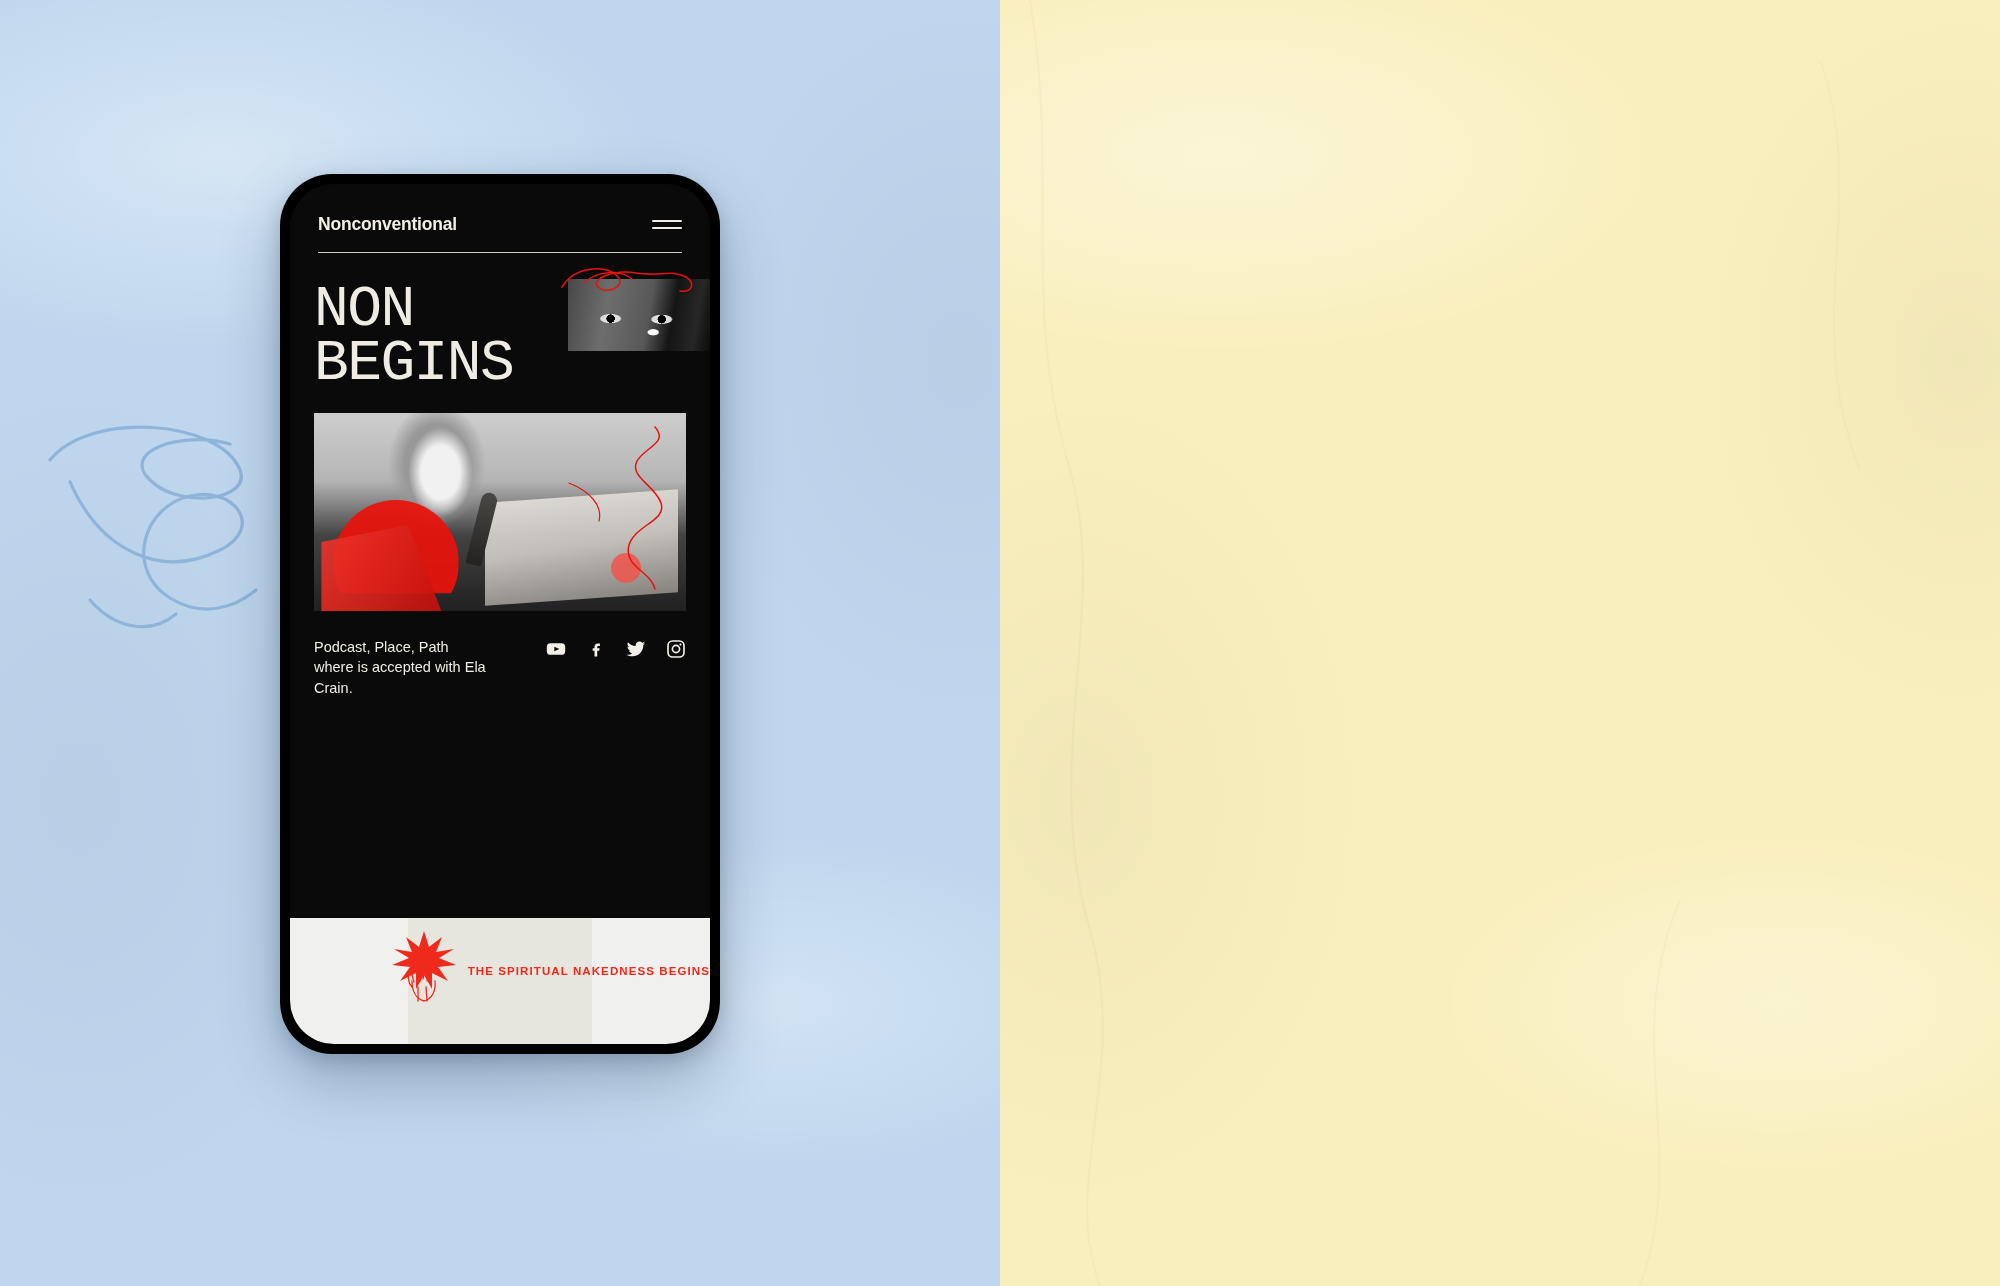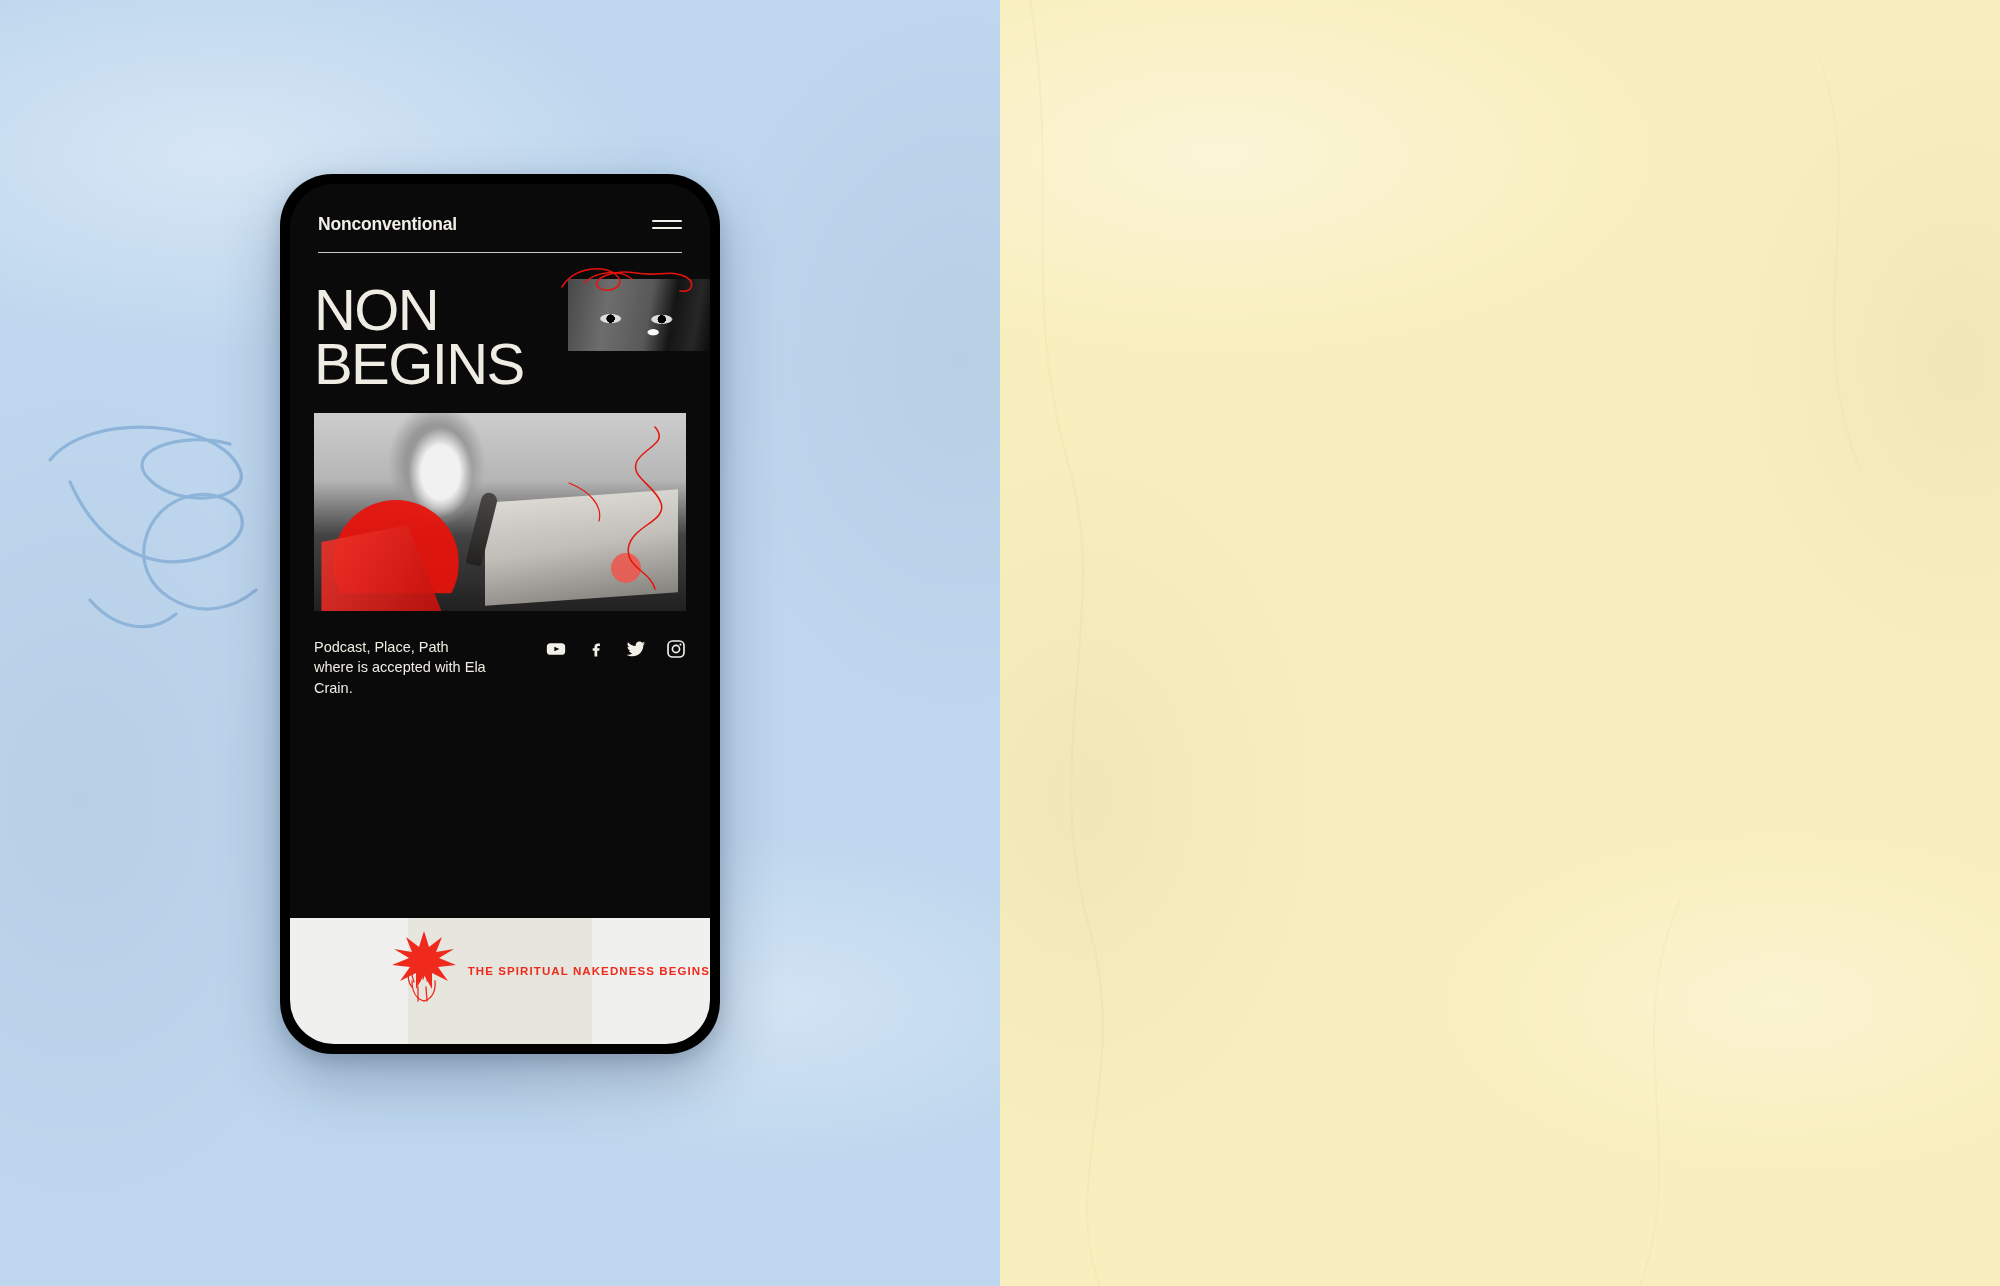--- a/index.html
+++ b/index.html
@@ -91,21 +91,21 @@
   }
   .scribble { position: absolute; right: 6px; top: 8px; width: 150px; height: 40px; }
 
   .hero-title {
     color: #efece3;
     font-size: 58px;
     line-height: 0.93;
     letter-spacing: -1.6px;
     font-weight: 400;
     padding: 8px 24px 0 24px;
-    font-family: Liberation Sans, sans-serif;
+    font-family: Liberation Mono, monospace;
   }
   .hero-title .ln { display: block; white-space: nowrap; }
 
   
   .hero-photo {
     position: relative;
     margin: 22px 24px 0 24px;
     height: 198px;
     overflow: hidden;
     background: #1d1d1d;

